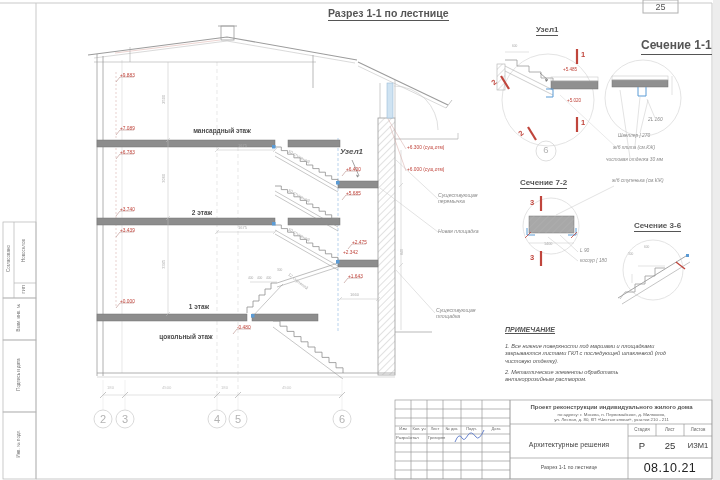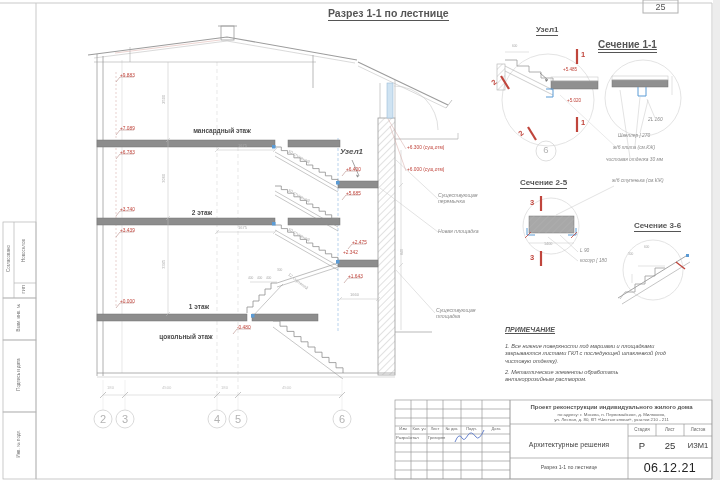--- a/index.html
+++ b/index.html
@@ -345,27 +345,27 @@
 <div class="t b u" style="left:536px;top:25px;font-size:8px;">Узел1</div>
 <div class="t red b" style="left:581px;top:51px;font-size:7.5px;">1</div>
 <div class="t red b" style="left:581px;top:119px;font-size:7.5px;">1</div>
 <div class="t red b rs" style="left:493px;top:80px;font-size:7.5px;transform:rotate(-40deg);">2</div>
 <div class="t red b rs" style="left:520px;top:131px;font-size:7.5px;transform:rotate(-40deg);">2</div>
 <div class="t red" style="left:563px;top:67px;font-size:4.6px;">+5.485</div>
 <div class="t red" style="left:567px;top:98px;font-size:4.6px;">+5.020</div>
 <div class="t dim" style="left:512px;top:45px;font-size:3.2px;">600</div>
 <div class="t ax c" style="left:537px;top:145px;width:18px;font-size:9.5px;">6</div>
 
-<div class="t b u" style="left:598px;top:39px;font-size:10px;text-decoration:underline;">Сечение 1-1</div>
+<div class="t b u" style="left:641px;top:39px;font-size:12px;">Сечение 1-1</div>
 <div class="t i ann" style="left:648px;top:117px;font-size:4.8px;">2L 160</div>
 <div class="t i ann" style="left:618px;top:133px;font-size:4.8px;">Швеллер [ 270</div>
 <div class="t i ann" style="left:613px;top:145px;font-size:4.8px;">ж/б плита (см.КЖ)</div>
 <div class="t i ann" style="left:606px;top:157px;font-size:4.8px;">чистовая отделка 30 мм</div>
 
-<div class="t b u" style="left:520px;top:178px;font-size:8px;">Сечение 2-5</div>
+<div class="t b u" style="left:520px;top:178px;font-size:8px;">Сечение 7-2</div>
 <div class="t red b" style="left:530px;top:199px;font-size:7.5px;">3</div>
 <div class="t red b" style="left:530px;top:254px;font-size:7.5px;">3</div>
 <div class="t i ann" style="left:612px;top:178px;font-size:4.8px;">ж/б ступенька (см.КЖ)</div>
 <div class="t dim" style="left:544px;top:242px;font-size:3.8px;">1400</div>
 <div class="t i ann" style="left:580px;top:248px;font-size:4.8px;">L 90</div>
 <div class="t i ann" style="left:580px;top:258px;font-size:4.8px;">косоур [ 180</div>
 
 <div class="t b u" style="left:634px;top:221px;font-size:8px;">Сечение 3-6</div>
 <div class="t dim" style="left:644px;top:246px;font-size:3.2px;">600</div>
 <div class="t dim" style="left:628px;top:253px;font-size:3.2px;">300</div>
@@ -386,15 +386,15 @@
 <div class="t" style="left:396px;top:436px;font-size:4.2px;color:#666;">Разработал</div>
 <div class="t" style="left:428px;top:436px;font-size:4.2px;color:#666;">Григорян</div>
 <div class="t c" style="left:510px;top:441px;width:118px;font-size:7px;color:#444;">Архитектурные решения</div>
 <div class="t c" style="left:628px;top:427px;width:28px;font-size:4.5px;color:#666;">Стадия</div>
 <div class="t c" style="left:656px;top:427px;width:28px;font-size:4.5px;color:#666;">Лист</div>
 <div class="t c" style="left:684px;top:427px;width:28px;font-size:4.5px;color:#666;">Листов</div>
 <div class="t c" style="left:628px;top:441px;width:28px;font-size:9.5px;color:#333;">Р</div>
 <div class="t c" style="left:656px;top:441px;width:28px;font-size:9.5px;color:#333;">25</div>
 <div class="t c" style="left:684px;top:442px;width:28px;font-size:7.5px;color:#333;">ИЗМ1</div>
 <div class="t c" style="left:510px;top:465px;width:118px;font-size:5.2px;">Разрез 1-1 по лестнице</div>
-<div class="t c" style="left:628px;top:461px;width:84px;font-size:12.5px;color:#222;letter-spacing:0.5px;">06.12.21</div>
+<div class="t c" style="left:628px;top:461px;width:84px;font-size:12.5px;color:#222;letter-spacing:0.5px;">08.10.21</div>
 
 </div>
 
 </body></html>

